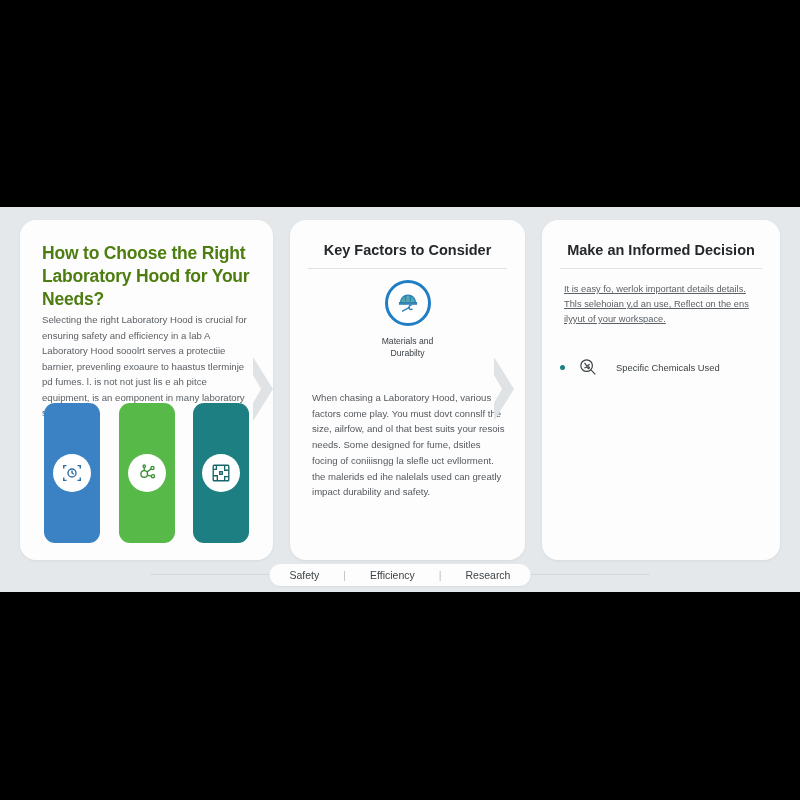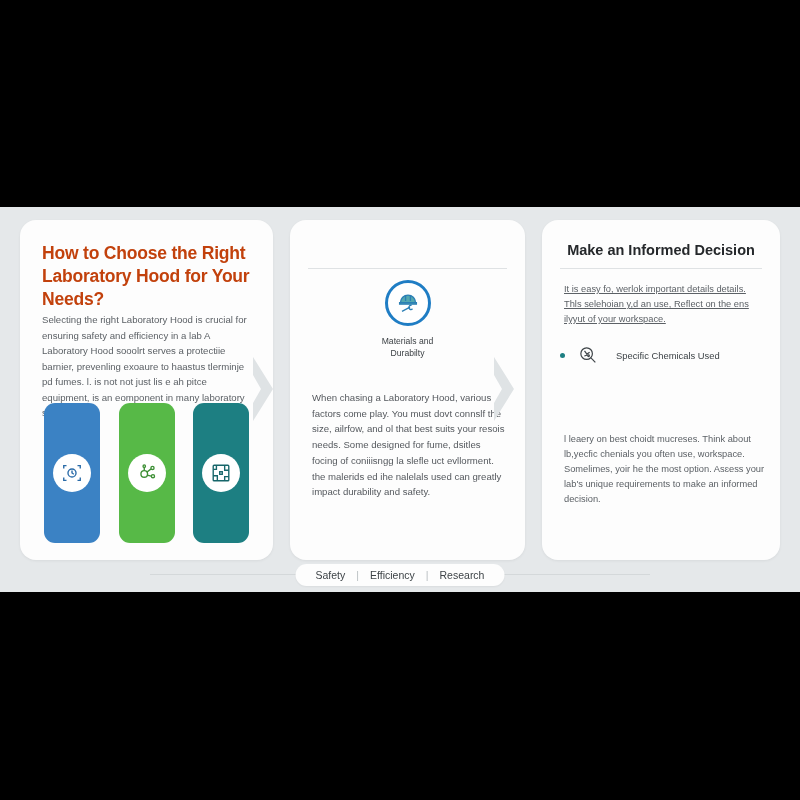--- a/index.html
+++ b/index.html
@@ -30,21 +30,21 @@
   .chevron {
     position:absolute; top:150px; width:24px; height:64px; z-index:5;
   }
   .chevron svg { display:block; }
   .chev-1 { left:251px; }
   .chev-2 { left:492px; }
 
   
   .p1-title {
     position:absolute; left:22px; top:22px; width:215px;
-    font-size:17.5px; font-weight:bold; color:#c2410c; line-height:1.32;
+    font-size:17.5px; font-weight:bold; color:#4d7c0f; line-height:1.32;
     letter-spacing:-0.2px;
   }
   .p1-body {
     position:absolute; left:22px; top:92px; width:205px;
     font-size:9.6px; color:#5c6166; line-height:1.62;
   }
   .cards {
     position:absolute; left:24px; top:183px; width:205px; height:140px;
     display:flex; justify-content:space-between;
   }
@@ -86,21 +86,21 @@
     position:absolute; left:22px; top:170px; width:196px;
     font-size:9.6px; color:#55595e; line-height:1.64;
   }
 
   
   .p3-body {
     position:absolute; left:22px; top:62px; width:200px;
     font-size:9.3px; color:#5c6166; line-height:1.62;text-decoration:underline;
   }
   .bullets {
-    position:absolute; left:18px; top:114px; width:205px;
+    position:absolute; left:18px; top:126px; width:205px;
   }
   .bullet { display:flex; align-items:center; height:42px; }
   .dot {
     width:5px; height:5px; border-radius:50%; background:#1d7f82;
     margin-right:11px; flex:0 0 auto;
   }
   .bullet-icon { width:24px; height:24px; margin-right:16px; flex:0 0 auto;
     display:flex; align-items:center; justify-content:center; }
   .bullet-label { font-size:9.4px; color:#3d4347; }
 
@@ -110,21 +110,21 @@
   }
 
   
   .footer-line {
     position:absolute; left:150px; top:367px; width:500px; height:1px;
     background:#d4d8da;
   }
   .footer-pill {
     position:absolute; left:50%; top:357px; transform:translateX(-50%);
     background:#fdfdfd; border-radius:20px; padding:5px 20px;
-    display:flex; align-items:center; gap:11px;
+    display:flex; align-items:center; gap:24px;
     font-size:10.5px; color:#3d4347; white-space:nowrap;
     box-shadow:0 1px 2px rgba(0,0,0,0.05);
   }
   .pill-sep { color:#b9bec1; }
 </style>
 </head>
 <body>
 
 <div class="stage">
 
@@ -167,20 +167,21 @@
                 <path d="M7 3.5v4.5H3.5M20.5 9H16v-5.5M3.5 15H8v5.5M16 20.5V16h4.5"></path>
                 <rect x="10.6" y="10.6" width="2.8" height="2.8"></rect>
               </svg>
             </div>
           </div>
 
         </div>
       </div>
 
       <div class="panel panel-2">
+        <div class="p-head">Key Factors to Consider</div>
         <div class="divider"></div>
 
         <div class="factors">
 
 
 
           <div class="factor">
             <div class="ring ring-blue">
               <svg width="24" height="24" viewBox="0 0 24 24" fill="none" stroke="#2b7fb5" stroke-width="1.3">
                 <path d="M4.5 11.6a7.5 7.5 0 0115 0z" fill="#54a8b0" stroke="#2b7fb5"></path>
@@ -215,21 +216,20 @@
                 <path d="M8.2 7.6l2.6 3.4 3-2.1M8 13.1l3.4-1.1"></path>
                 <circle cx="12.6" cy="12.8" r="0.9"></circle>
               </svg>
             </div>
             <div class="bullet-label">Specific Chemicals Used</div>
           </div>
 
 
         </div>
 
-        <div class="p3-foot">l leaery on best choidt mucreses. Think about lb,yecfic chenials you often use, workspace. Somelimes, yoir he the most option. Asɛess your lab's unique requirements to make an informed decision.</div>
       </div>
 
     </div>
 
     <div class="chevron chev-1">
       <svg width="24" height="64" viewBox="0 0 24 64">
         <path d="M2 0 L22 32 L2 64 L2 46 L10 32 L2 18 Z" fill="#dfe3e5"></path>
       </svg>
     </div>
     <div class="chevron chev-2">

